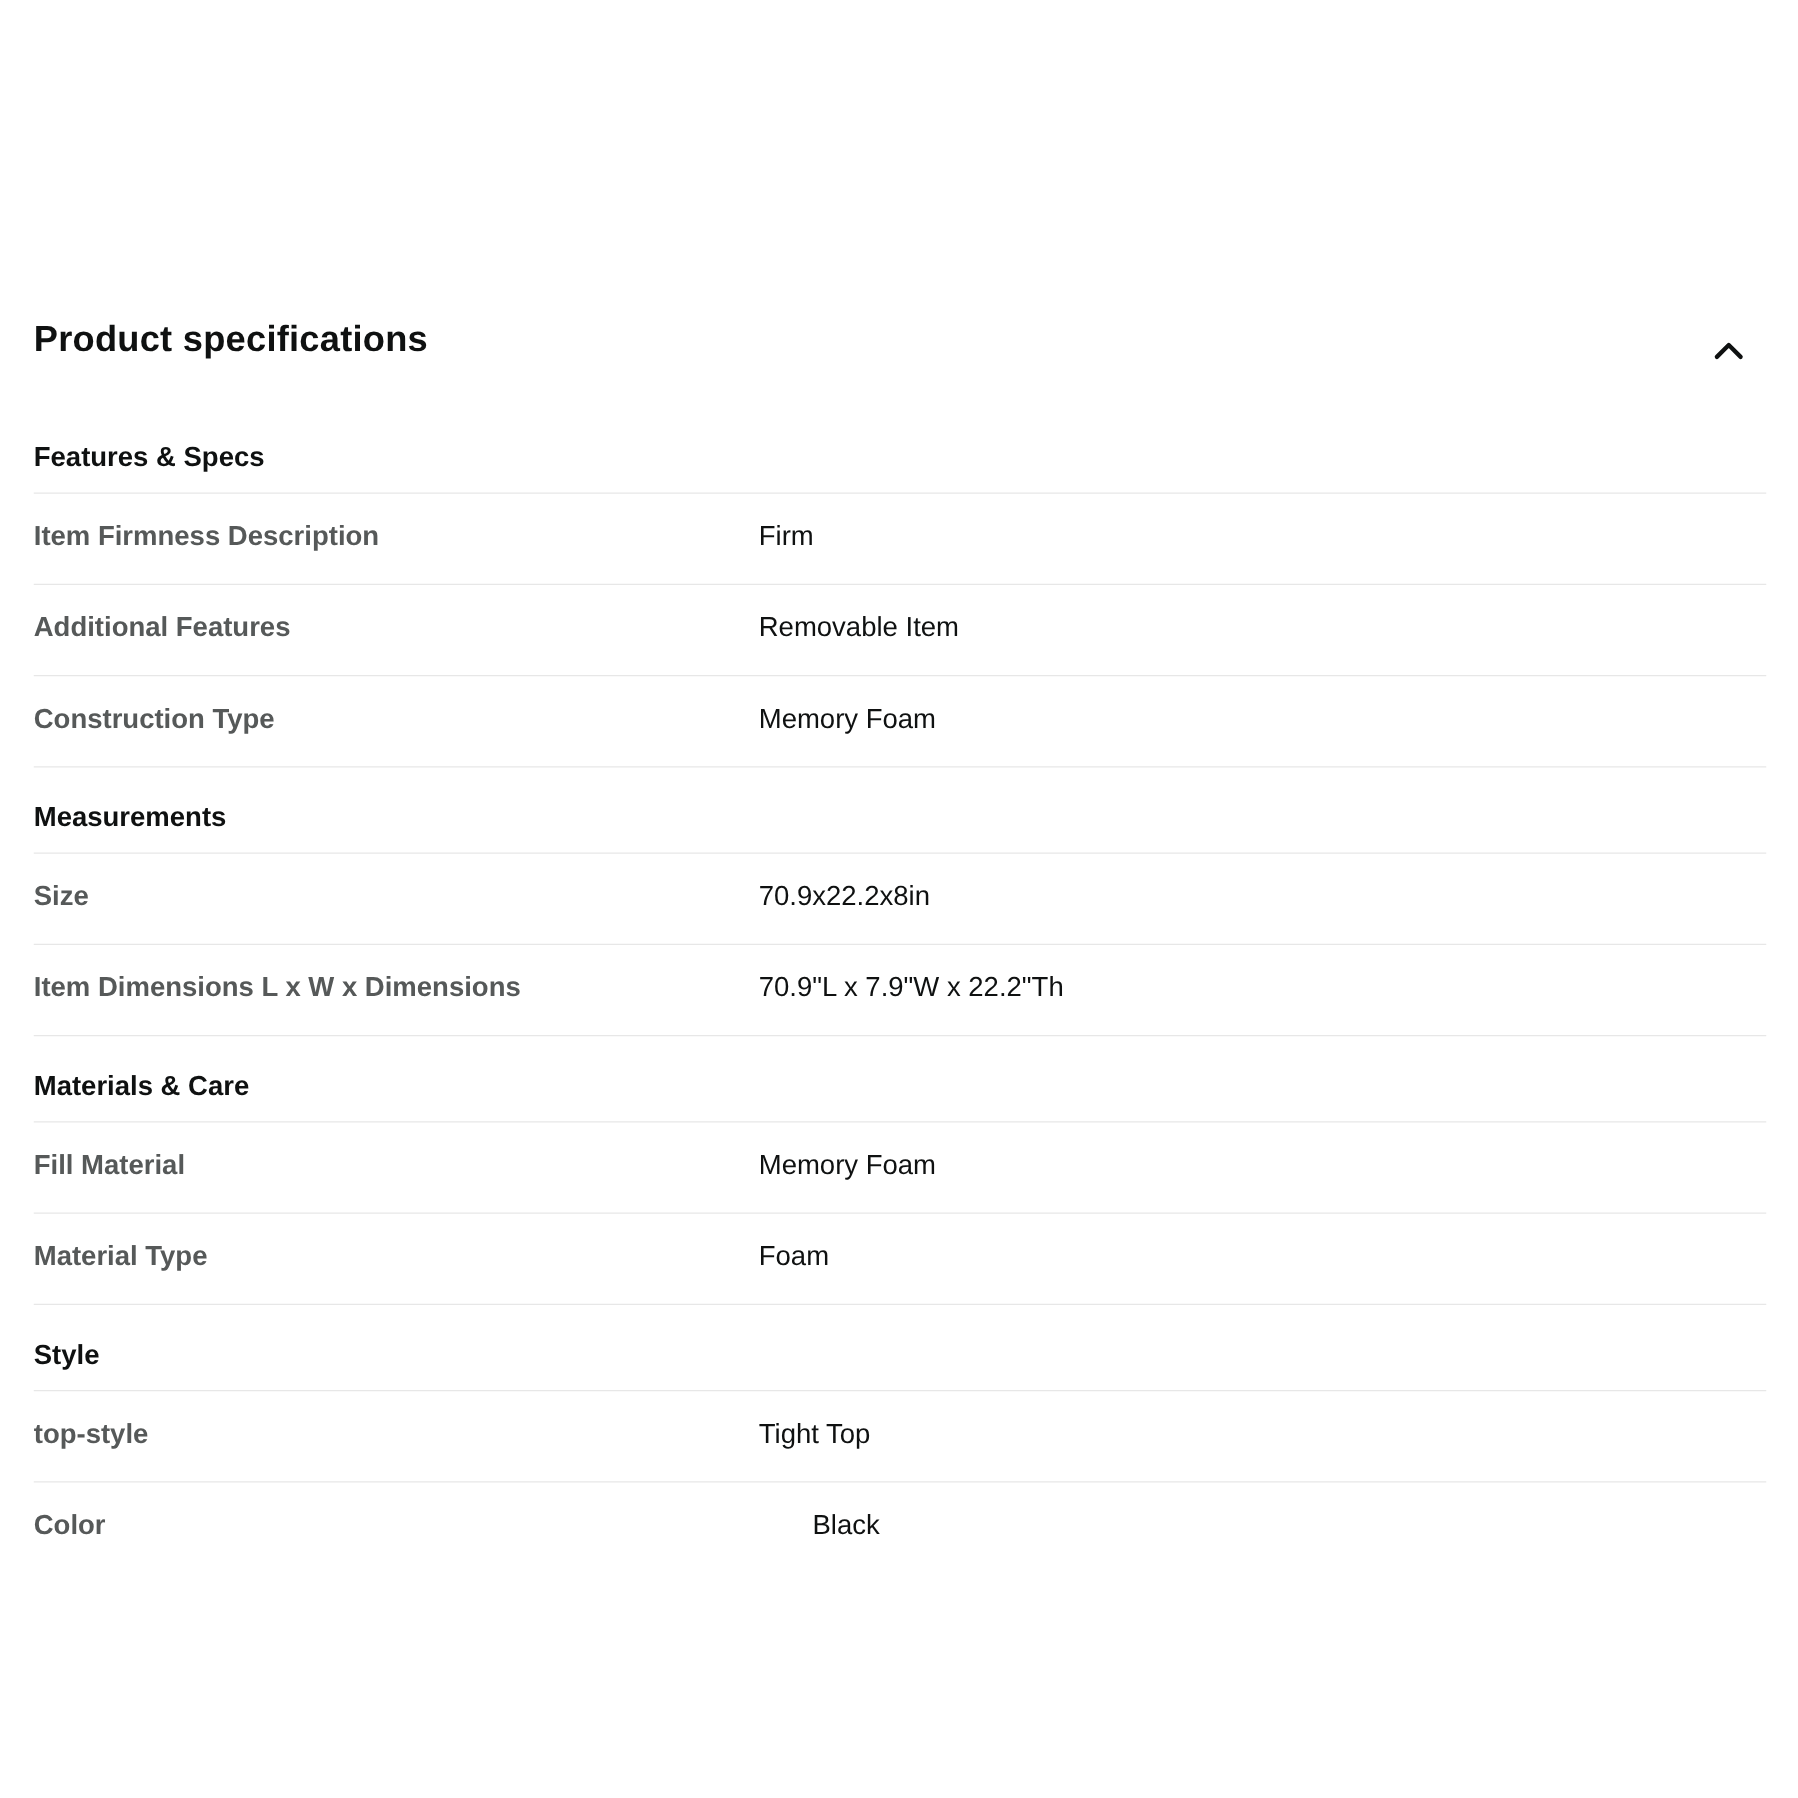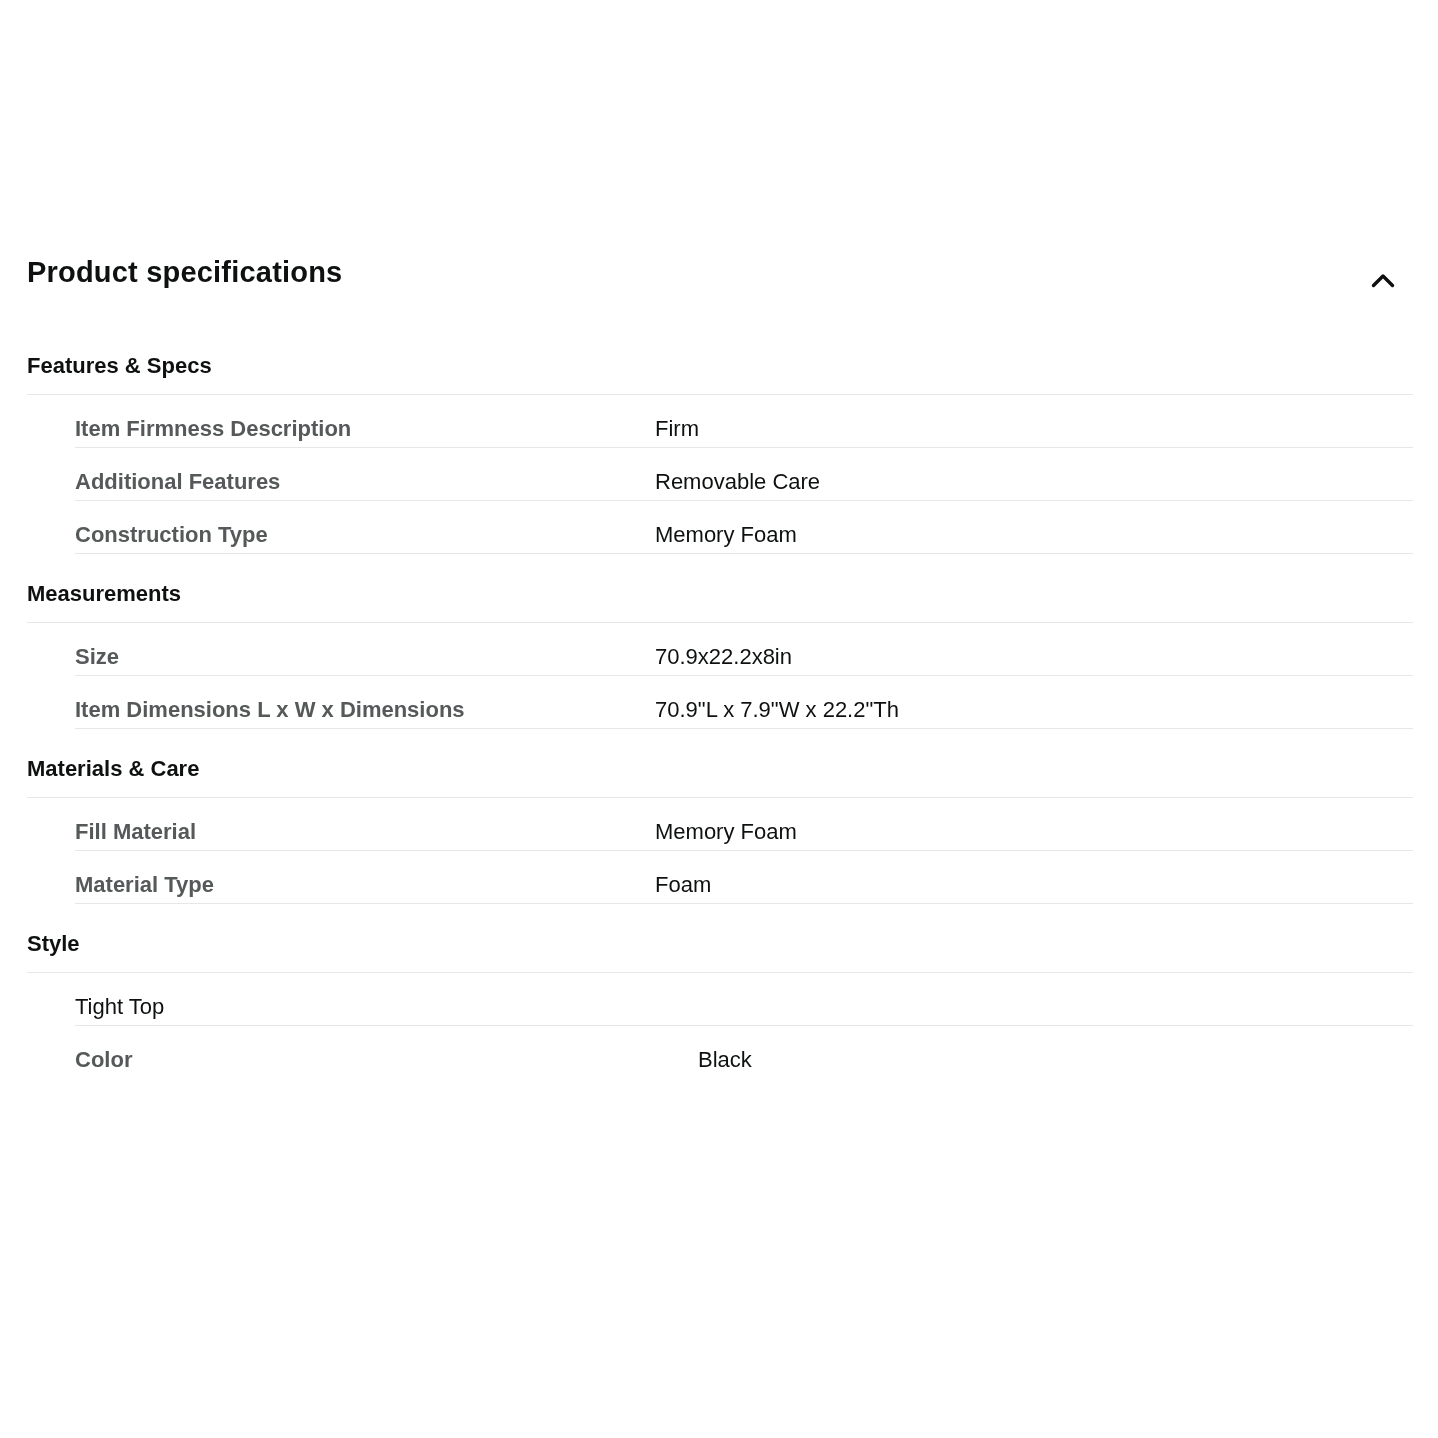--- a/index.html
+++ b/index.html
@@ -52,23 +52,22 @@
     font-size: 22px;
     font-weight: 700;
     line-height: 28px;
     padding-top: 26px;
     padding-bottom: 14px;
     border-bottom: 1px solid var(--divider);
   }
   .spec-row {
     display: flex;
     padding-top: 20px;
-    padding-bottom: 4px;
+    padding-bottom: 24px;
     border-bottom: 1px solid var(--divider);
-    margin-left: 48px;
   }
   .spec-section:last-child .spec-row:last-child {
     border-bottom: none;
     gap: 43px;
   }
   .spec-label {
     width: 580px;
     flex: 0 0 580px;
     font-size: 22px;
     font-weight: 700;
@@ -102,21 +101,21 @@
   <section class="spec-section">
     <h3 class="section-heading">Features &amp; Specs</h3>
     <div class="rows">
   <div class="spec-row">
     <div class="spec-label">Item Firmness Description</div>
     <div class="spec-value">Firm</div>
   </div>
 
   <div class="spec-row">
     <div class="spec-label">Additional Features</div>
-    <div class="spec-value">Removable Care</div>
+    <div class="spec-value">Removable Item</div>
   </div>
 
   <div class="spec-row">
     <div class="spec-label">Construction Type</div>
     <div class="spec-value">Memory Foam</div>
   </div>
 </div>
   </section>
 
   <section class="spec-section">
@@ -146,20 +145,21 @@
     <div class="spec-label">Material Type</div>
     <div class="spec-value">Foam</div>
   </div>
 </div>
   </section>
 
   <section class="spec-section">
     <h3 class="section-heading">Style</h3>
     <div class="rows">
   <div class="spec-row">
+    <div class="spec-label">top-style</div>
     <div class="spec-value">Tight Top</div>
   </div>
 
   <div class="spec-row">
     <div class="spec-label">Color</div>
     <div class="spec-value">Black</div>
   </div>
 </div>
   </section>
 </div>

